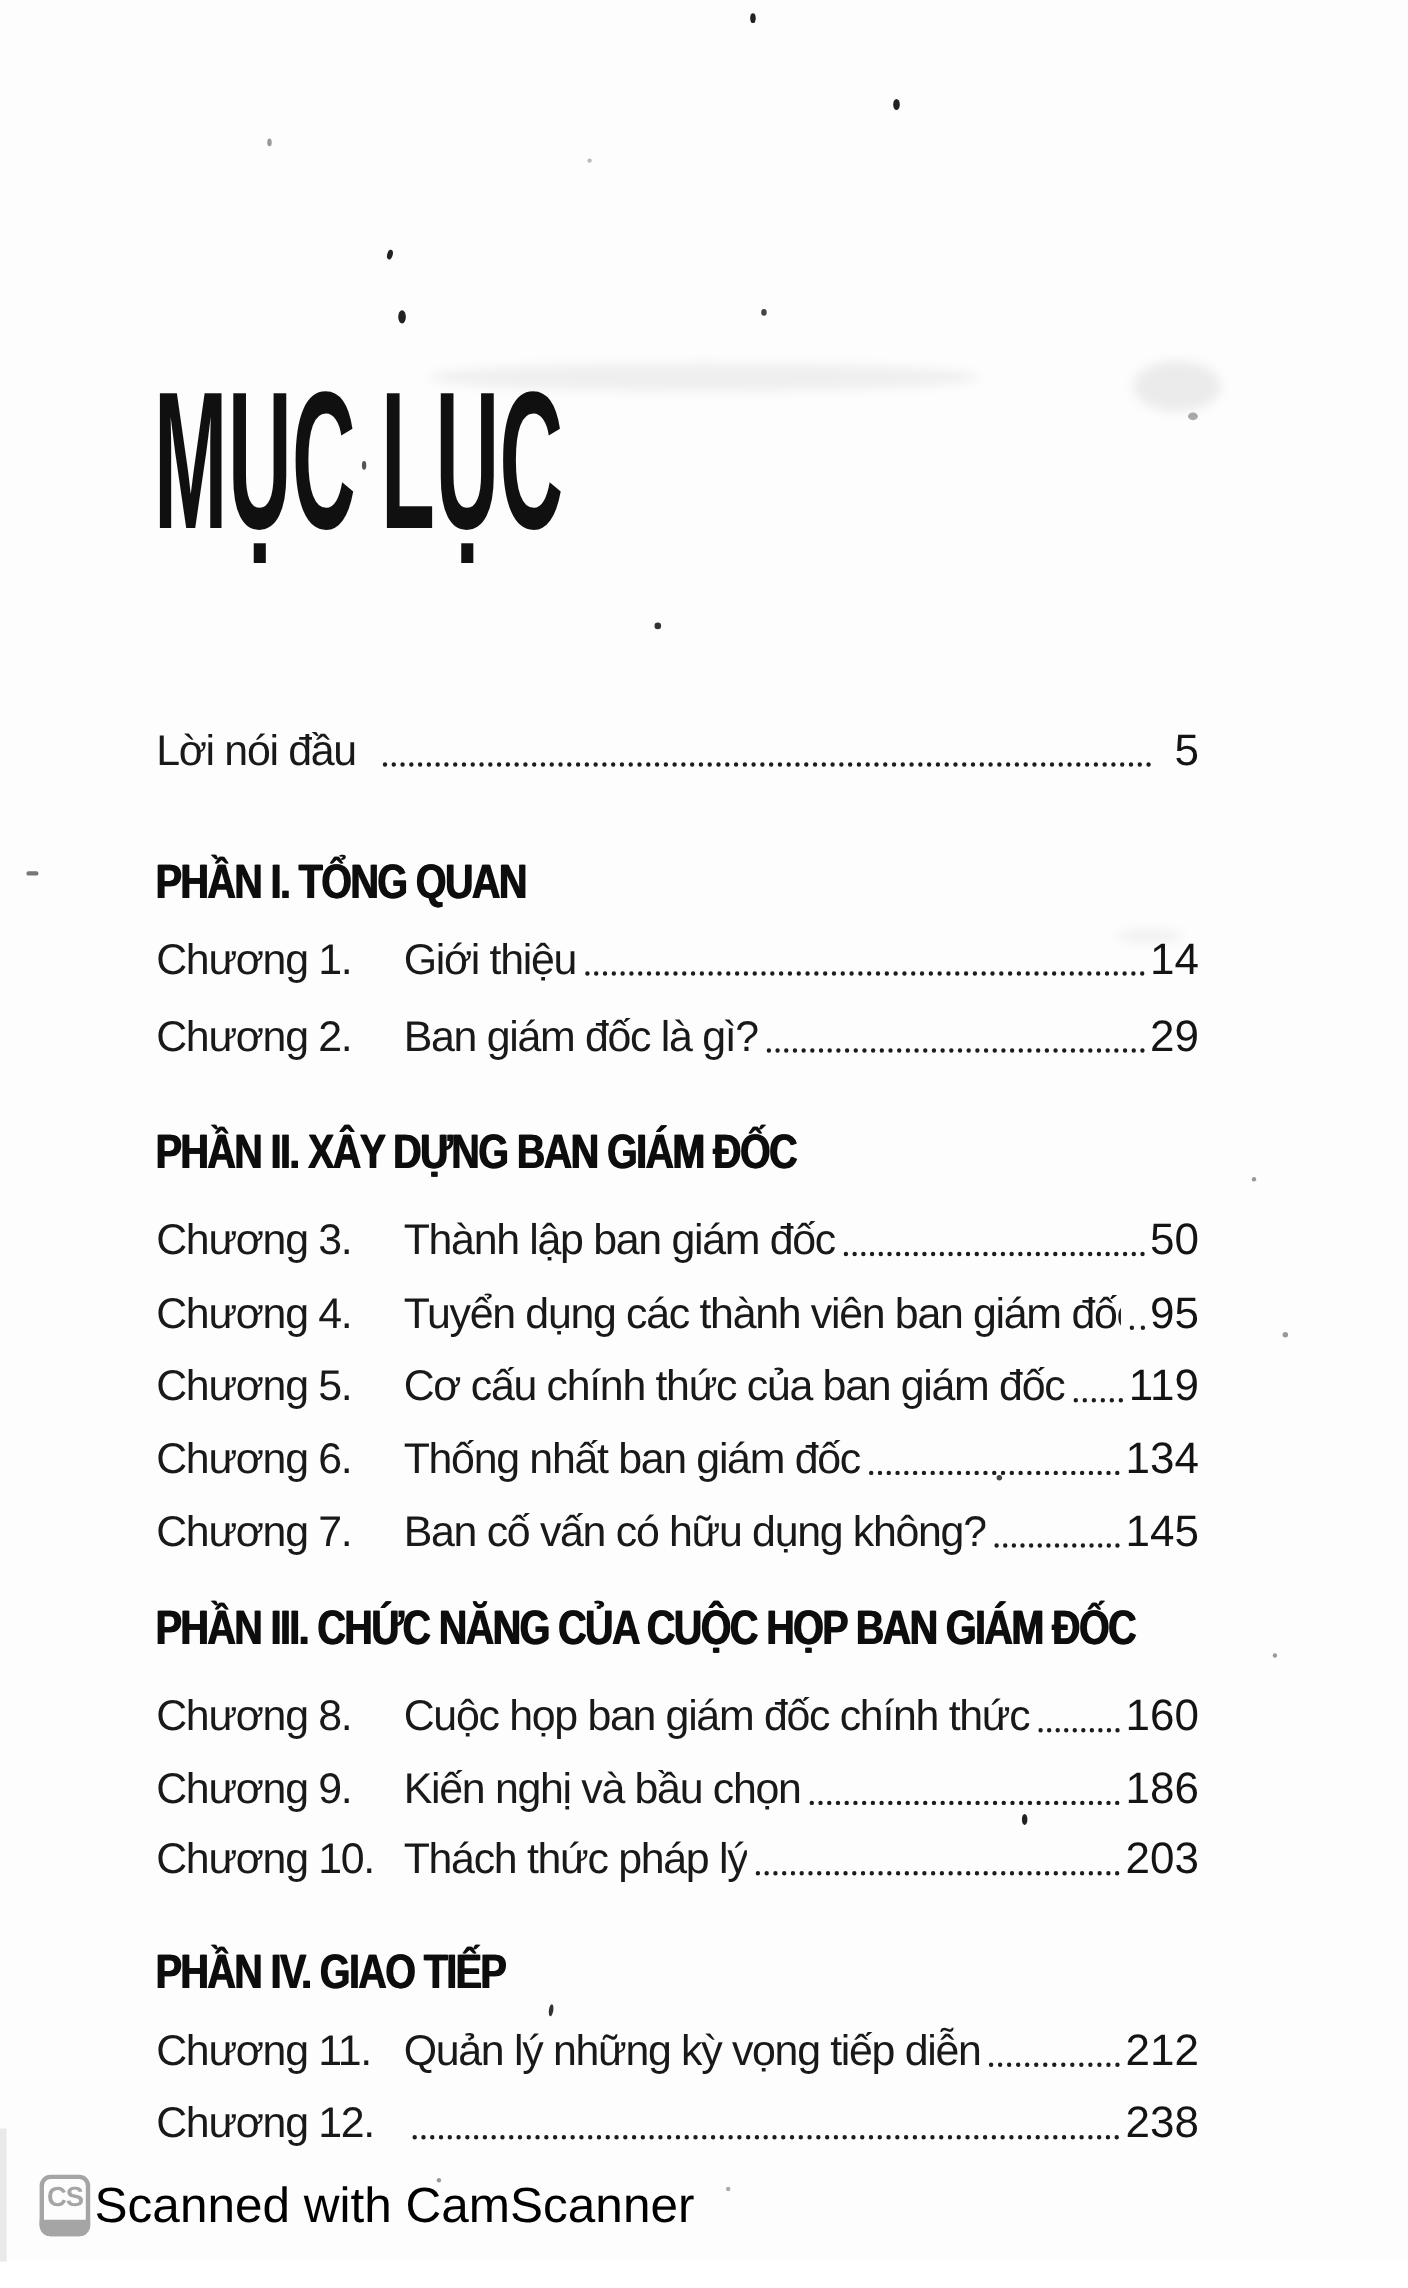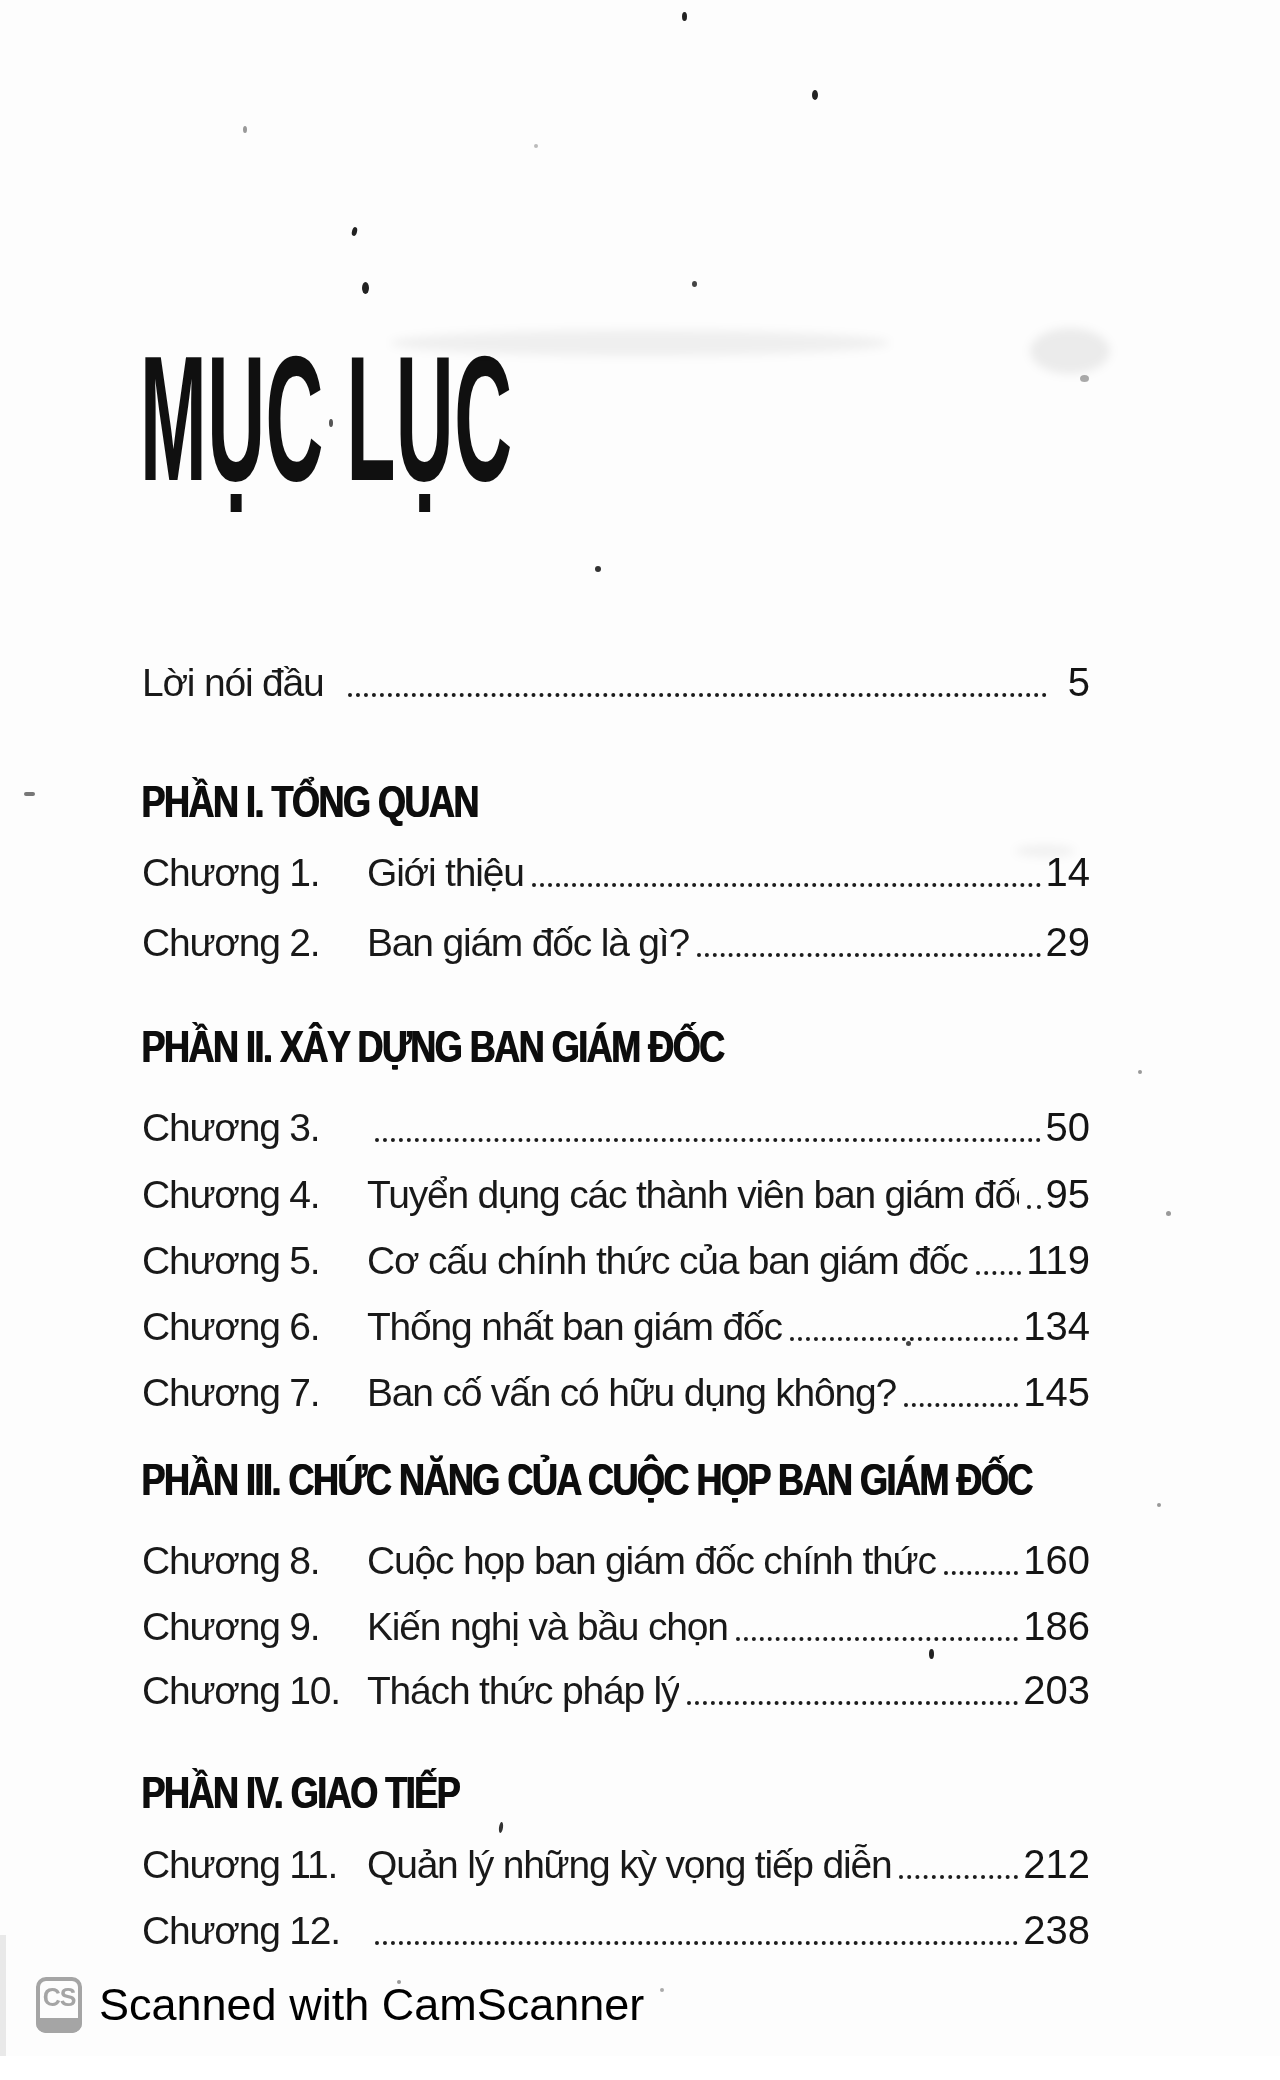--- a/index.html
+++ b/index.html
@@ -40,21 +40,21 @@
 
   #row-pre { top:658px;gap:16px; }
   #r1  { top:848px; }  #r2  { top:918px; }
   #r3  { top:1103px; } #r4  { top:1170px; } #r5 { top:1236px; }
   #r6  { top:1302px; } #r7  { top:1368px; }
   #r8  { top:1536px; } #r9  { top:1602px; } #r10 { top:1666px; }
   #r11 { top:1840px; } #r12 { top:1906px; }
 
   
   .footer { position:absolute; left:36px; top:1976px; height:58px;
-    display:flex; align-items:center; gap:17px; }
+    display:flex; align-items:center; gap:4px; }
   .cs-logo { position:relative; width:46px; height:56px; box-sizing:border-box;
     border:4px solid #a5a5a5; border-radius:10px; background:#fdfdfd; }
   .cs-text { position:absolute; top:2px; left:0; right:0; text-align:center;
     font-size:25px; font-weight:bold; letter-spacing:-1px; color:#a5a5a5; }
   .cs-bar  { position:absolute; left:-4px; right:-4px; bottom:-4px; height:15px;
     background:#a5a5a5; border-radius:0 0 10px 10px; }
   .footer-text { font-size:45px; color:#000000; letter-spacing:0; }
 
   
   .spk { position:absolute; background:#222; border-radius:50%; }
@@ -114,20 +114,21 @@
     <span class="chapter-label">Chương 2.</span>
     <span class="entry-title">Ban giám đốc là gì?</span>
     <span class="dot-leader"></span>
     <span class="page-num">29</span>
   </div>
 
   <h2 class="sec" id="sec2">PHẦN II. XÂY DỰNG BAN GIÁM ĐỐC</h2>
 
   <div class="toc-row" id="r3">
     <span class="chapter-label">Chương 3.</span>
+    <span class="entry-title">Thành lập ban giám đốc</span>
     <span class="dot-leader"></span>
     <span class="page-num">50</span>
   </div>
 
   <div class="toc-row" id="r4">
     <span class="chapter-label">Chương 4.</span>
     <span class="entry-title">Tuyển dụng các thành viên ban giám đốc</span>
     <span class="dot-leader"></span>
     <span class="page-num">95</span>
   </div>

